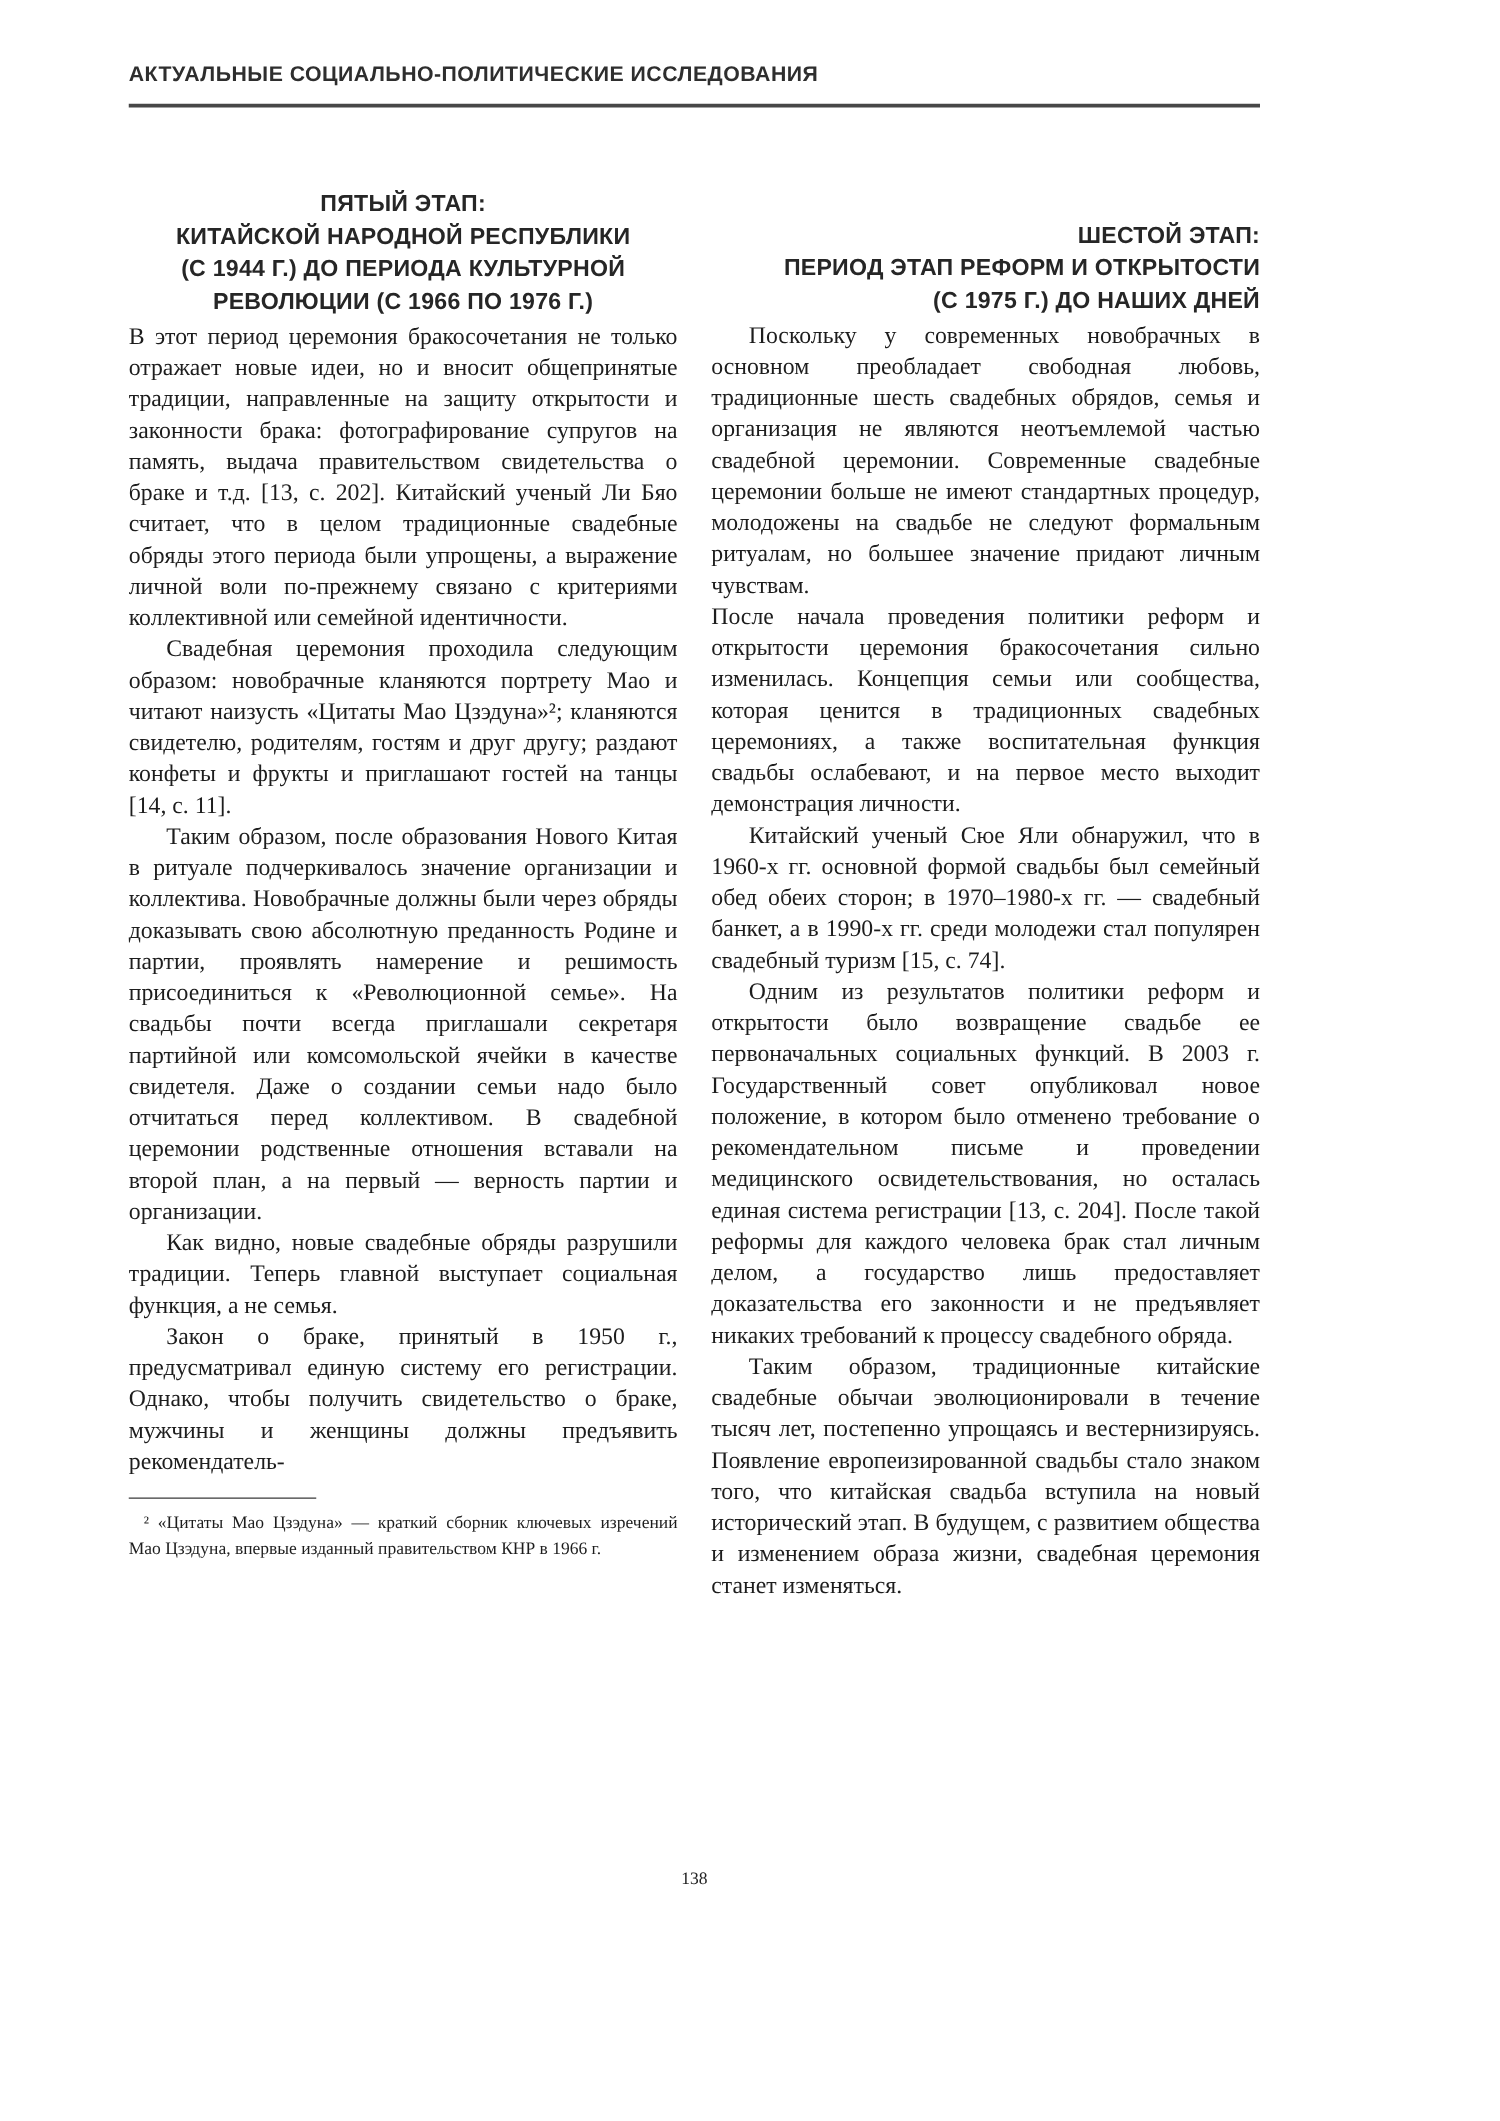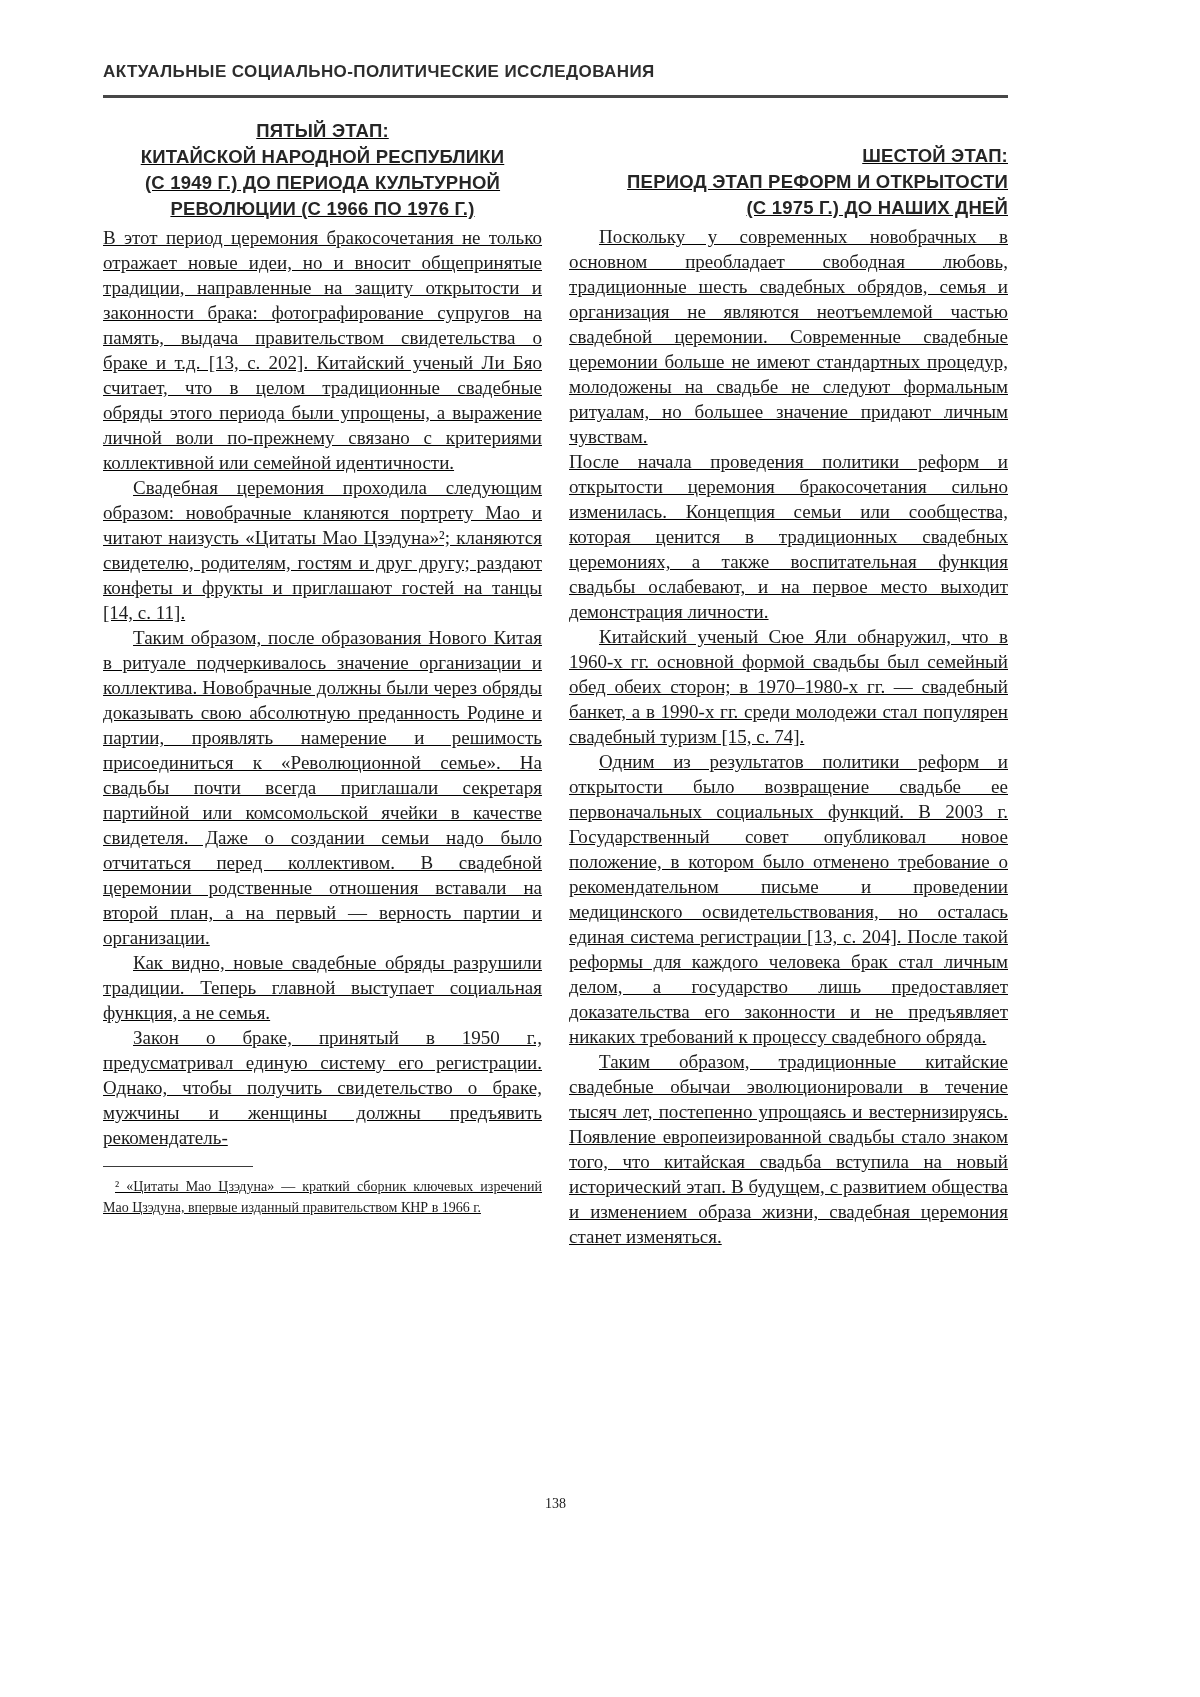--- a/index.html
+++ b/index.html
@@ -7,41 +7,40 @@
     position: relative;
     width: 1200px;
     height: 1697px;
     background: #ffffff;
     overflow: hidden;
     font-family: "Liberation Serif", serif;
   }
   .content {
     position: absolute;
     left: 103px;
-    top: 62px;
+    top: 50px;
     width: 905px;
   }
   .journal-header {
     font-family: "Liberation Sans", sans-serif;
     font-weight: 700;
     font-size: 17px;
     letter-spacing: 0.4px;
     color: #2e2e2e;
     white-space: nowrap;
   }
   .header-rule {
     height: 3px;
     background: #474747;
     margin-top: 13px;
   }
   .columns {
     display: flex;
     gap: 27px;
-    margin-top: 20px;
-    text-decoration: underline;
+    margin-top: 64px;
   }
   .col { width: 439px; }
   .section-heading {
     font-family: "Liberation Sans", sans-serif;
     font-weight: 700;
     font-size: 18.5px;
     line-height: 26px;
     text-align: center;
     color: #262626;
     letter-spacing: 0.2px;
@@ -89,21 +88,21 @@
 
     <div class="journal-header">АКТУАЛЬНЫЕ СОЦИАЛЬНО-ПОЛИТИЧЕСКИЕ ИССЛЕДОВАНИЯ</div>
     <div class="header-rule"></div>
 
     <div class="columns">
 
       <div class="col">
         <div class="section-heading">
           <div>ПЯТЫЙ ЭТАП:</div>
           <div>КИТАЙСКОЙ НАРОДНОЙ РЕСПУБЛИКИ</div>
-          <div>(С 1949 Г.) ДО ПЕРИОДА КУЛЬТУРНОЙ</div>
+          <div>(С 1944 Г.) ДО ПЕРИОДА КУЛЬТУРНОЙ</div>
           <div>РЕВОЛЮЦИИ (С 1966 ПО 1976 Г.)</div>
         </div>
 
         <p class="body">В этот период церемония бракосочетания не только отражает новые идеи, но и вносит общепринятые традиции, направленные на защиту открытости и законности брака: фотографирование супругов на память, выдача правительством свидетельства о браке и т.д. [13, с. 202]. Китайский ученый Ли Бяо считает, что в целом традиционные свадебные обряды этого периода были упрощены, а выражение личной воли по-прежнему связано с критериями коллективной или семейной идентичности.</p>
         <p class="body indent">Свадебная церемония проходила следующим образом: новобрачные кланяются портрету Мао и читают наизусть «Цитаты Мао Цзэдуна»²; кланяются свидетелю, родителям, гостям и друг другу; раздают конфеты и фрукты и приглашают гостей на танцы [14, с. 11].</p>
         <p class="body indent">Таким образом, после образования Нового Китая в ритуале подчеркивалось значение организации и коллектива. Новобрачные должны были через обряды доказывать свою абсолютную преданность Родине и партии, проявлять намерение и решимость присоединиться к «Революционной семье». На свадьбы почти всегда приглашали секретаря партийной или комсомольской ячейки в качестве свидетеля. Даже о создании семьи надо было отчитаться перед коллективом. В свадебной церемонии родственные отношения вставали на второй план, а на первый — верность партии и организации.</p>
         <p class="body indent">Как видно, новые свадебные обряды разрушили традиции. Теперь главной выступает социальная функция, а не семья.</p>
         <p class="body indent">Закон о браке, принятый в 1950 г., предусматривал единую систему его регистрации. Однако, чтобы получить свидетельство о браке, мужчины и женщины должны предъявить рекомендатель-</p>
 
         <div class="footnote">

